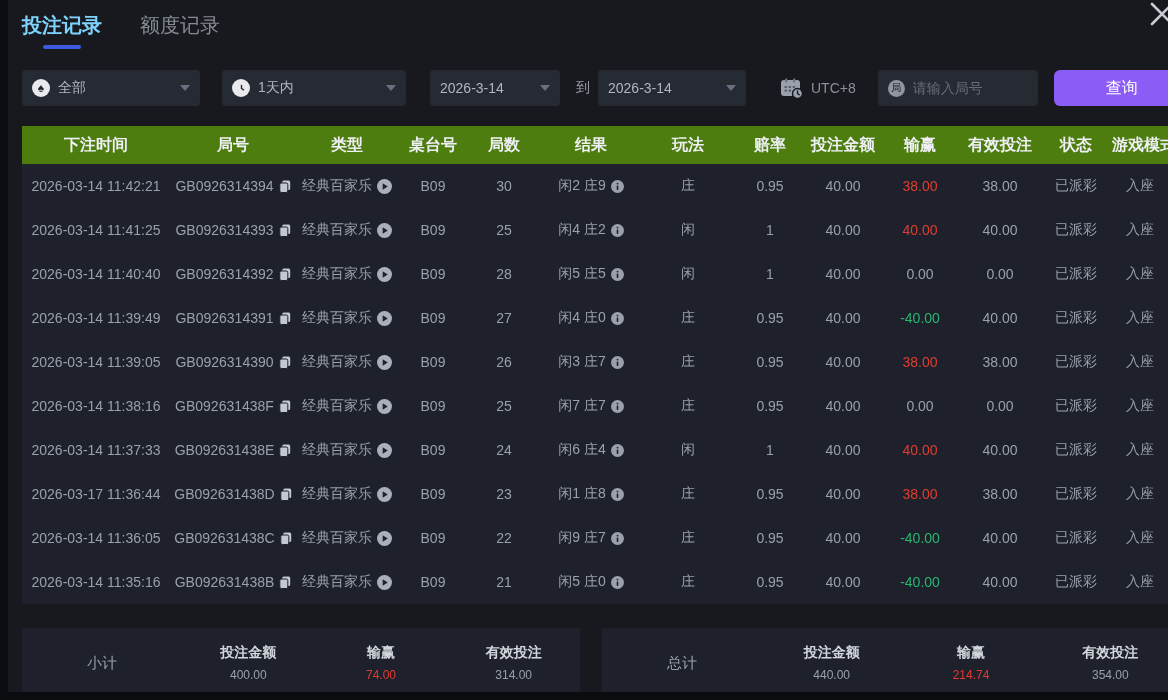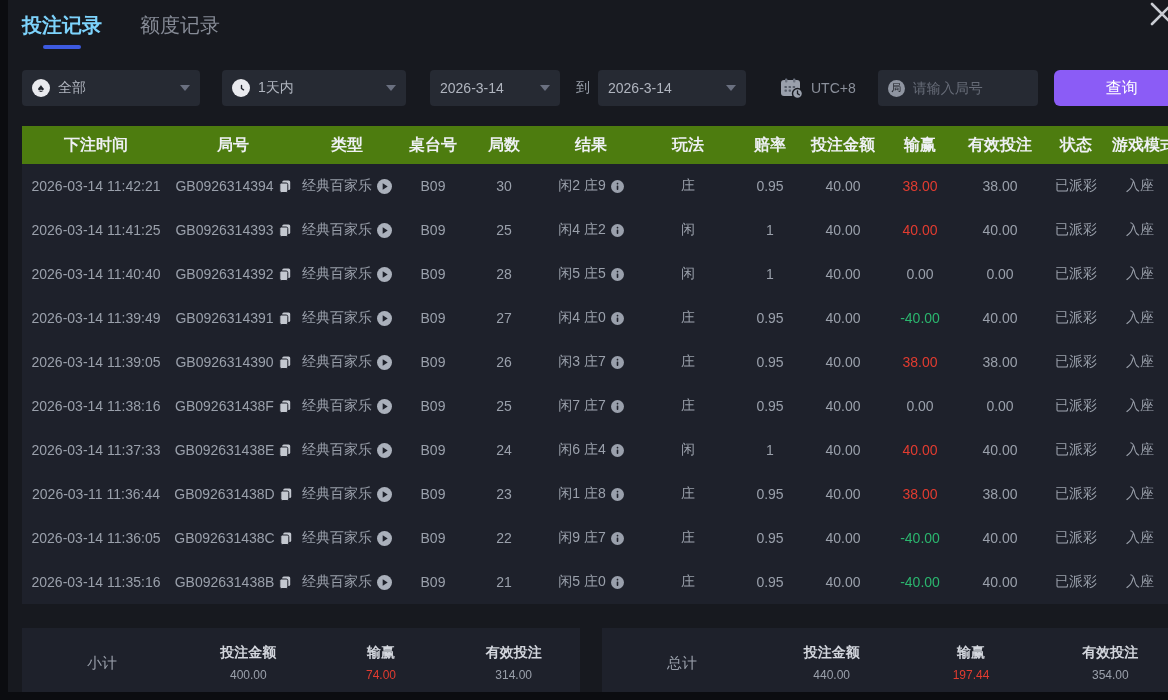--- a/index.html
+++ b/index.html
@@ -563,21 +563,21 @@
           </div>
           <div class="t-cell">
             <span>已派彩</span>
           </div>
           <div class="t-cell">
             <span>入座</span>
           </div>
         </div>
         <div class="t-row grid-cols">
           <div class="t-cell">
-            <span>2026-03-11 11:36:44</span>
+            <span>2026-03-17 11:36:44</span>
           </div>
           <div class="t-cell">
             <span>GB092631438D</span>
             <span class="cell-icon">
               <svg width="12" height="13" viewBox="0 0 12 13">
                 <rect x="3.2" y="0.5" width="8" height="9.5" rx="1.6" fill="#c4c8d0"></rect>
                 <rect x="0.8" y="3" width="8" height="9.5" rx="1.6" fill="#c4c8d0" stroke="#1e212b" stroke-width="1"></rect>
               </svg>
             </span>
           </div>
@@ -767,21 +767,21 @@
     </div>
   </div>
   <div class="sum-box right">
     <div class="sum-label">总计</div>
     <div class="sum-col">
       <div class="lab">投注金额</div>
       <div class="val">440.00</div>
     </div>
     <div class="sum-col">
       <div class="lab">输赢</div>
-      <div class="val red">197.44</div>
+      <div class="val red">214.74</div>
     </div>
     <div class="sum-col">
       <div class="lab">有效投注</div>
       <div class="val">354.00</div>
     </div>
   </div>
 
 </div>
 
 </body></html>

